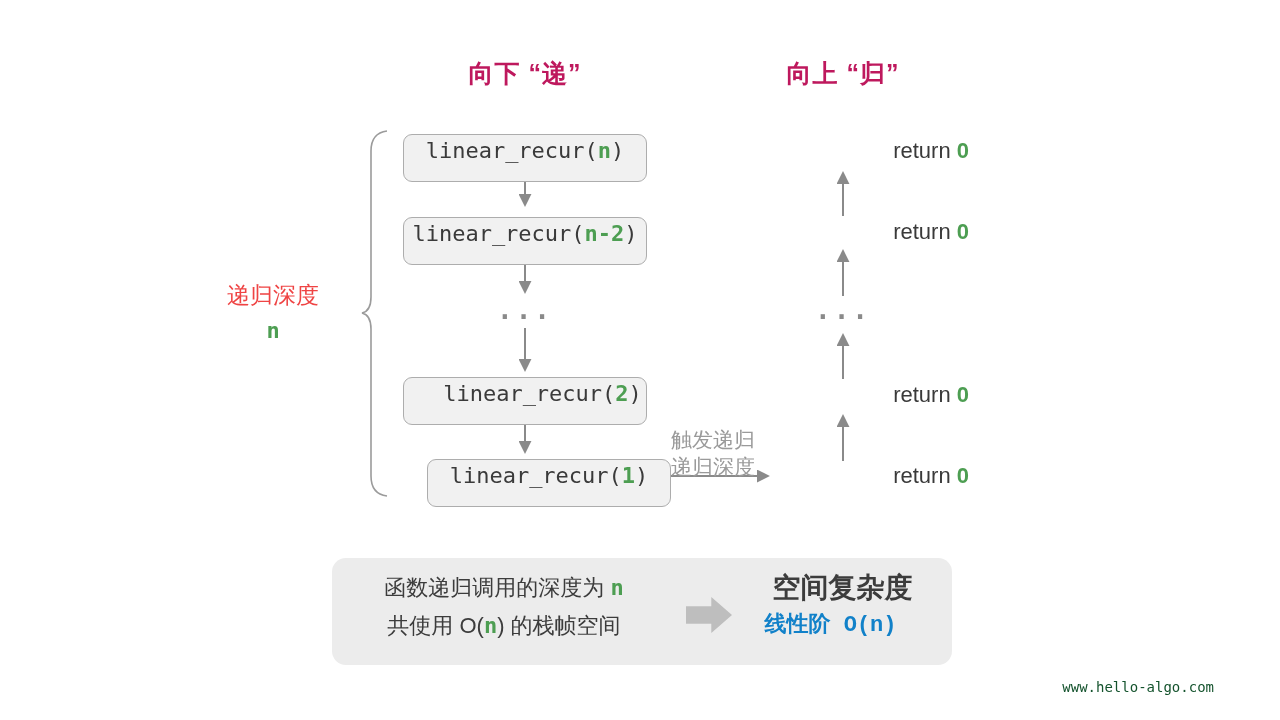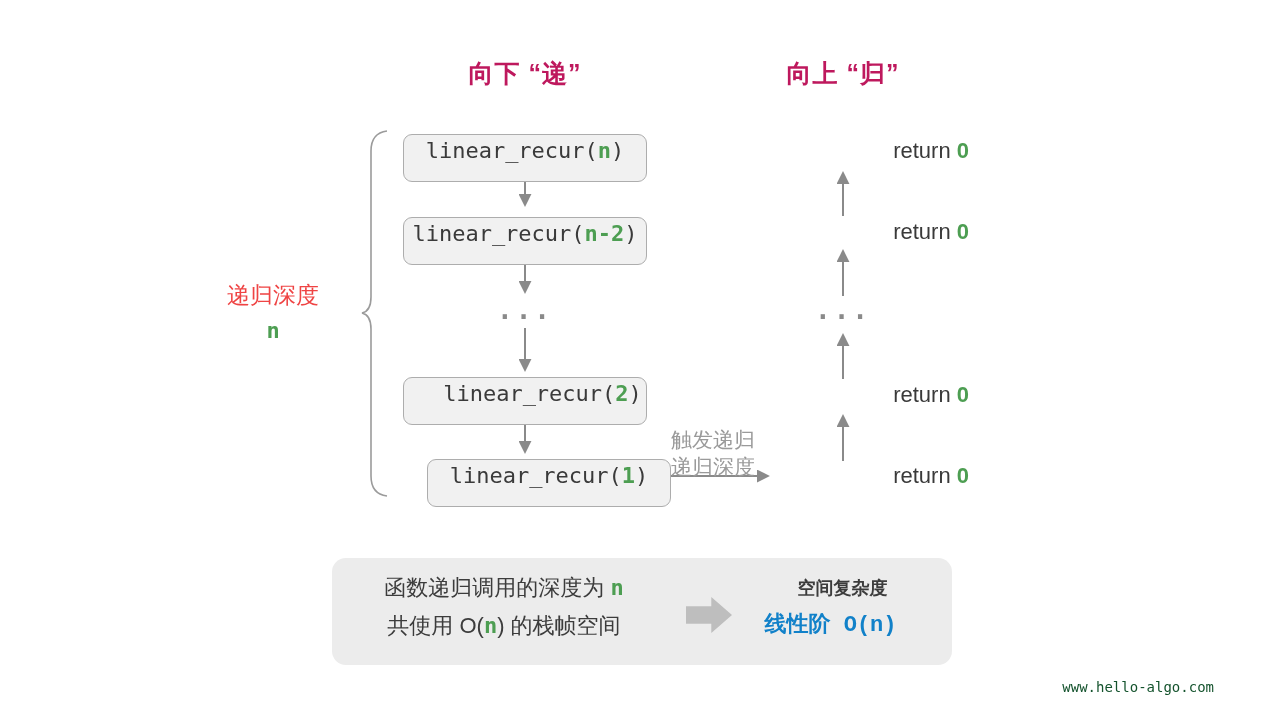--- a/index.html
+++ b/index.html
@@ -31,21 +31,21 @@
   }
   .dots{
     width:120px;text-align:center;color:#8a8a8a;font-weight:bold;
     font-size:26px;line-height:14px;letter-spacing:3px;
     font-family:"DejaVu Sans Mono","Liberation Mono",monospace;
   }
   .trigger{font-size:21px;line-height:27px;}
   
   .summary-box{left:332px;top:558px;width:620px;height:107px;background:#ececec;border-radius:14px;}
   .summary-line{font-size:22px;line-height:28px;color:#3c3c3c;}
-  .summary-title{font-size:18px;line-height:28px;font-weight:bold;color:#3c3c3c;}
+  .summary-title{font-size:28px;line-height:28px;font-weight:bold;color:#3c3c3c;}
   .summary-value{font-size:22px;line-height:28px;font-weight:bold;color:#1181c9;}
   .block-arrow{
     left:686px;top:597px;width:46px;height:36px;background:#bebebe;
     clip-path:polygon(0 26%,55% 26%,55% 0,100% 50%,55% 100%,55% 74%,0 74%);
   }
   .watermark{
     left:1044px;top:679px;width:170px;text-align:right;
     font-size:14px;color:#14532d;font-family:"DejaVu Sans Mono","Liberation Mono",monospace;
   }
   svg line{stroke:#8a8a8a;stroke-width:2;}

